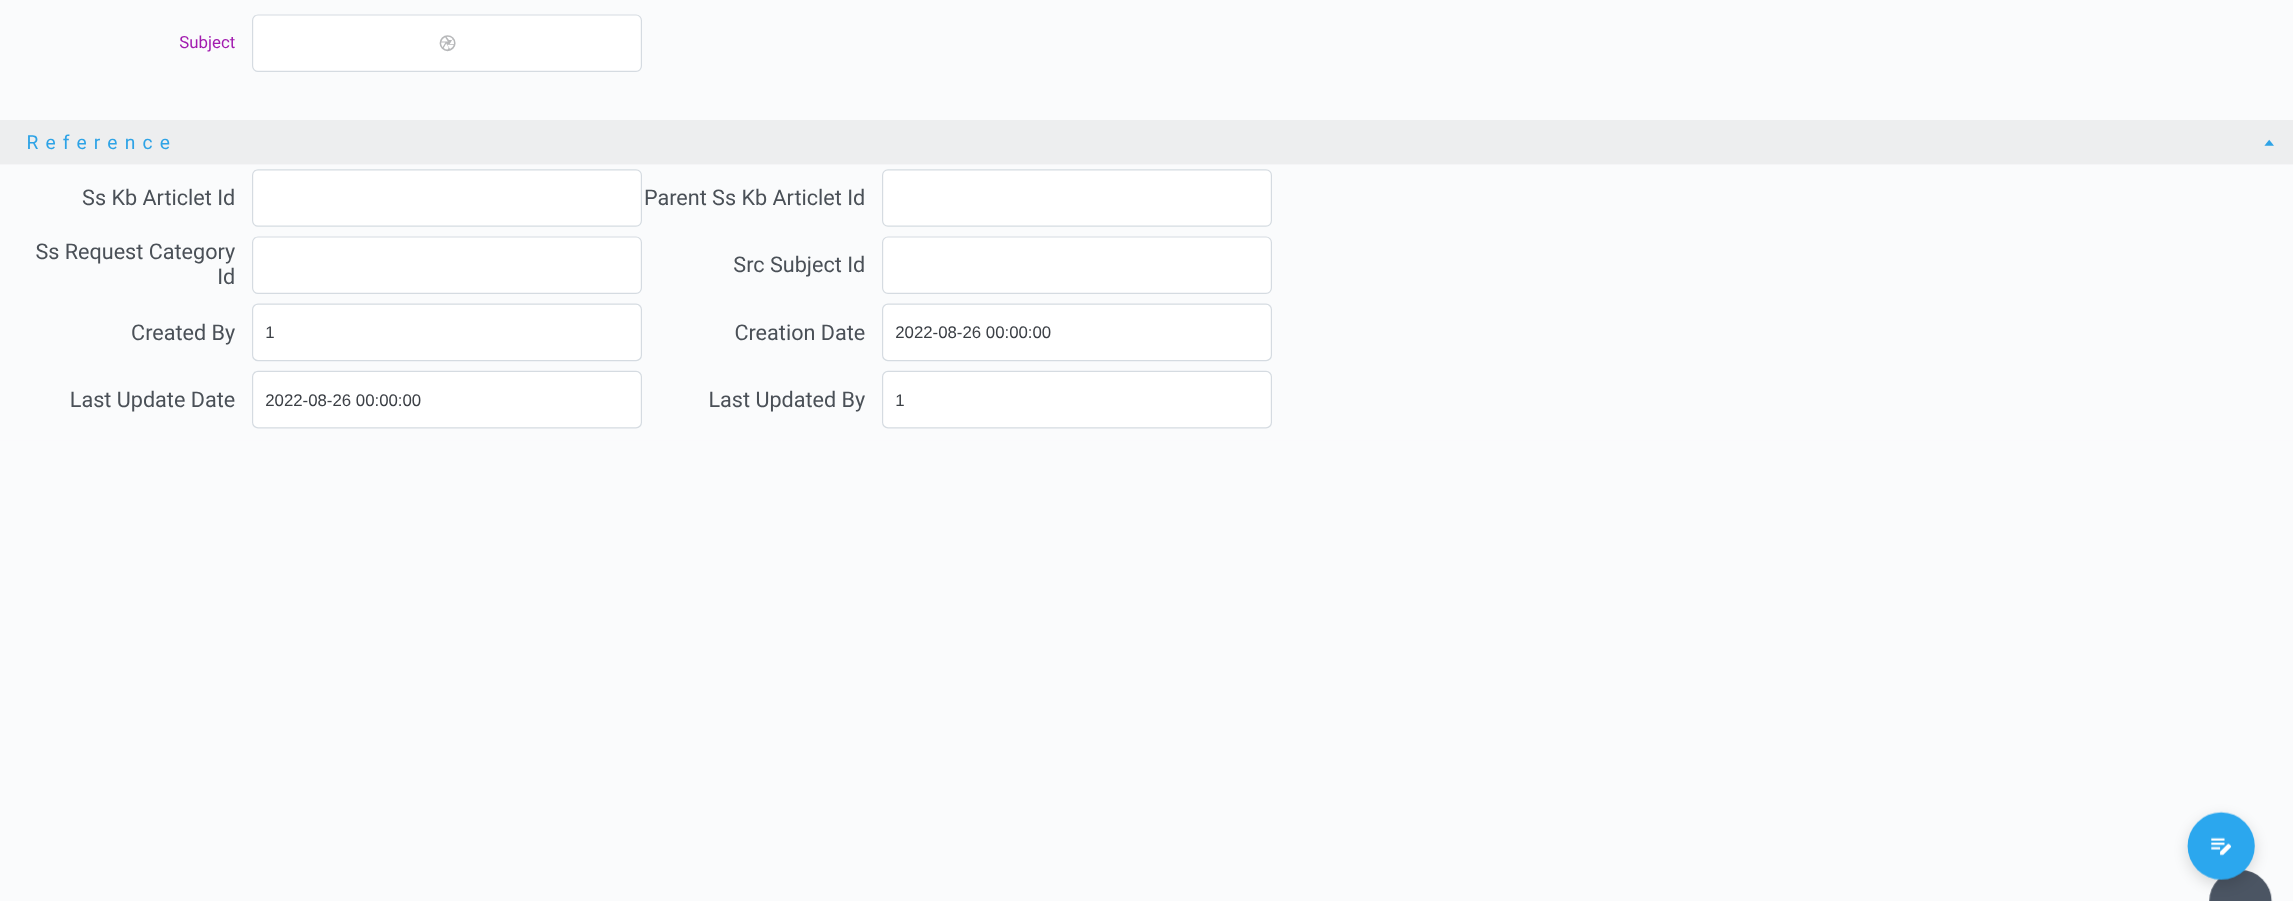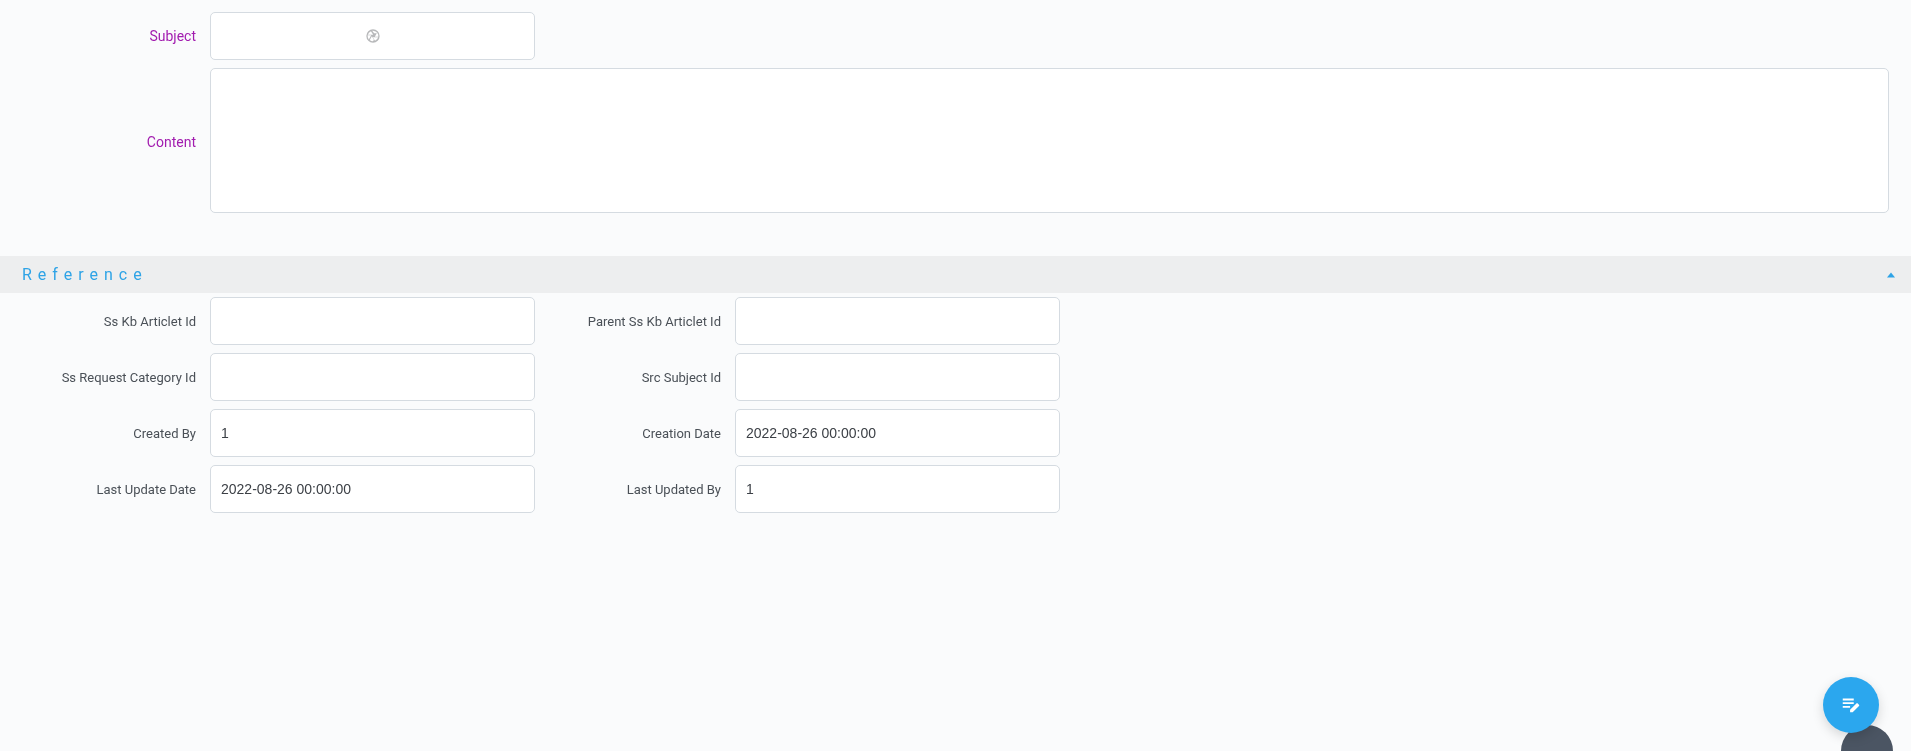--- a/index.html
+++ b/index.html
@@ -100,21 +100,21 @@
     .grid2 {
       padding: 4px 10px 10px 10px;
       display: grid;
       grid-template-columns: 200px 325px 200px 325px;
       row-gap: 8px;
       align-items: center;
     }
     .grid2 .lbl {
       text-align: right;
       padding-right: 14px;
-      font-size: 13px;
+      font-size: 18px;
       color: #4a5057;
     }
     .grid2 input.text { width: 325px; height: 48px; }
 
     .fab {
       position: fixed;
       right: 32px;
       bottom: 18px;
       width: 56px; height: 56px;
       border-radius: 50%;
@@ -145,26 +145,20 @@
     <div class="label-cell">Subject</div>
     <div class="field-cell">
       <div class="lookup">
         <svg class="shutter" viewBox="0 0 24 24">
           <path fill="#7d7f82" d="M12 2a10 10 0 1 0 0 20 10 10 0 0 0 0-20zm0 2a8 8 0 0 1 6.93 4H13.7L10.8 4.1A8 8 0 0 1 12 4zM8.9 4.7 12.3 10H4.26A8 8 0 0 1 8.9 4.7zM4 12c0-.34.03-.67.07-1h5.23L5.7 17.2A7.97 7.97 0 0 1 4 12zm3.07 6 3.23-5.6 3 5.2A7.96 7.96 0 0 1 12 20a7.96 7.96 0 0 1-4.93-2zM15 19.3 11.7 14h8.04A8 8 0 0 1 15 19.3zM20 12c0 .34-.3.67-.07 1H14.7l3.6-6.2A7.97 7.97 0 0 1 20 12z"></path>
         </svg>
       </div>
     </div>
   </div>
 
-  <div class="row">
-    <div class="label-cell">Content</div>
-    <div class="field-cell wide">
-      <textarea class="text" style=""></textarea>
-    </div>
-  </div>
 
 
 </div>
 
 <div class="section-header">
   <span>Reference</span>
   <span class="chev"></span>
 </div>
 
 <div class="grid2">

